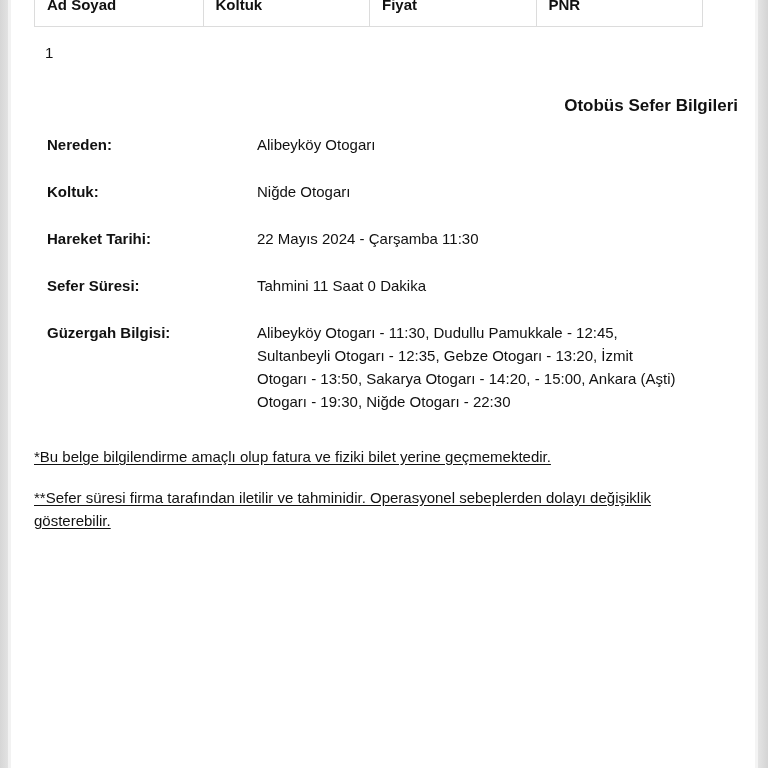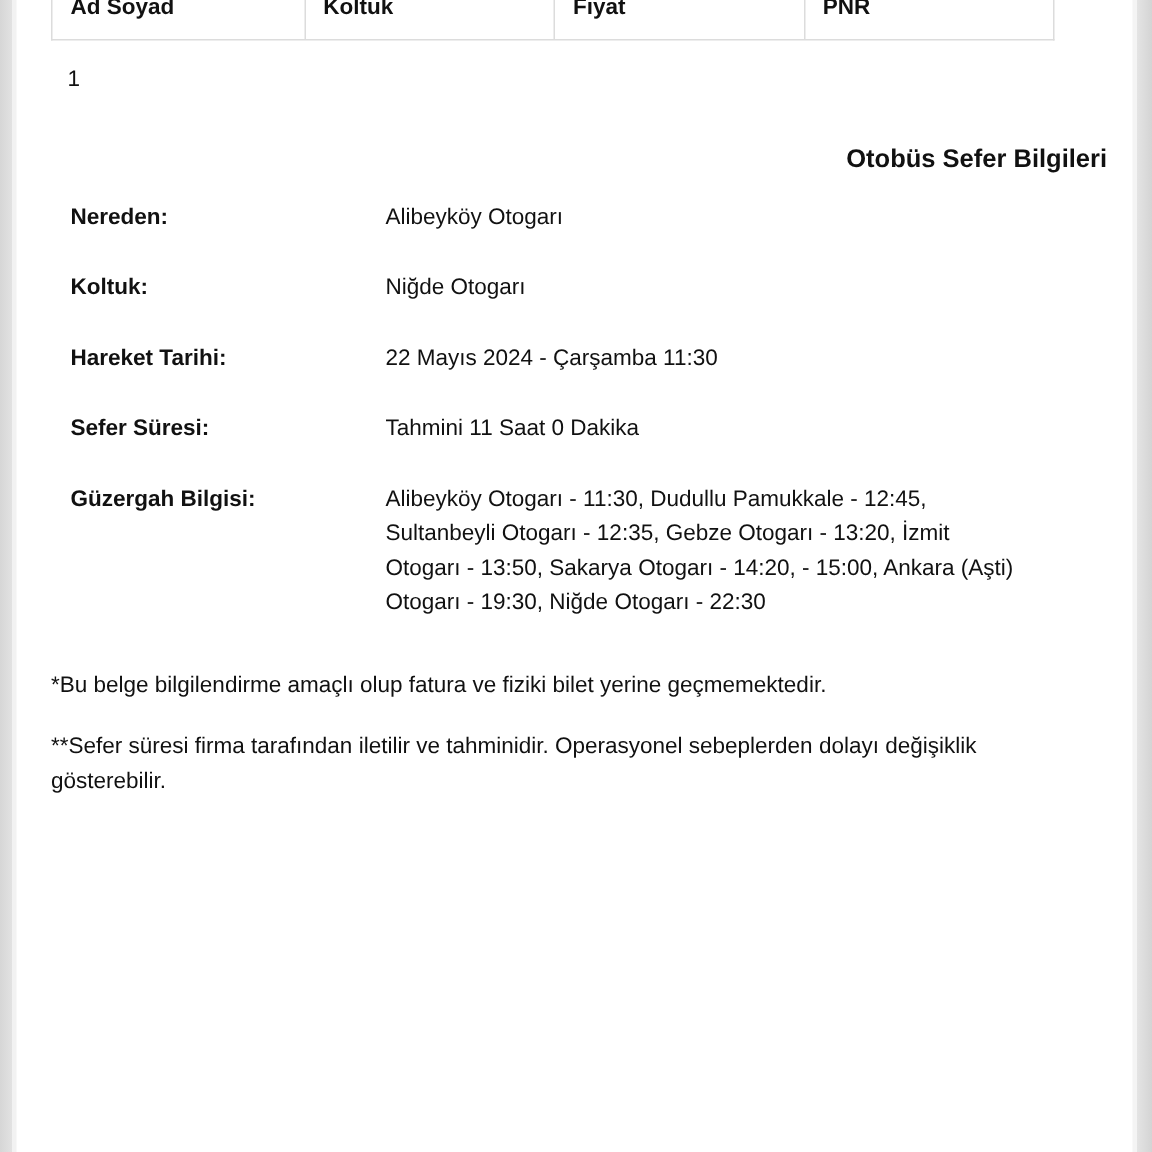--- a/index.html
+++ b/index.html
@@ -97,20 +97,21 @@
       width: 430px;
       margin-left: 12px;
     }
 
     .note {
       position: absolute;
       left: 34px;
       width: 660px;
       font-size: 15px;
       line-height: 23px;
+      text-decoration: underline;
       text-underline-offset: 2px;
     }
   </style>
 </head>
 <body>
 
 <div class="viewport">
   <div class="edge-left"></div>
   <div class="edge-left-fade"></div>
   <div class="edge-right"></div>

